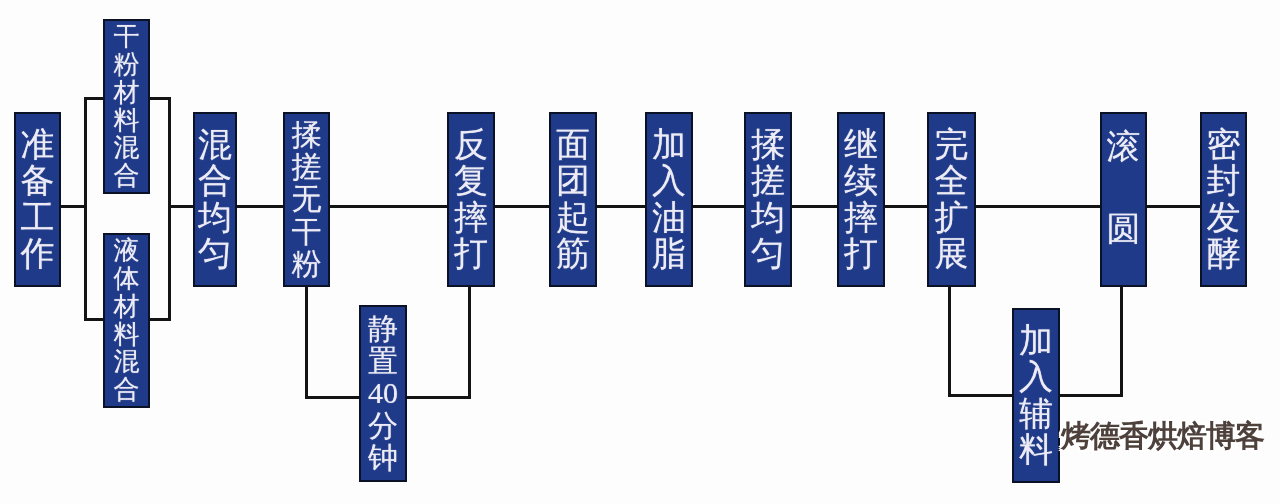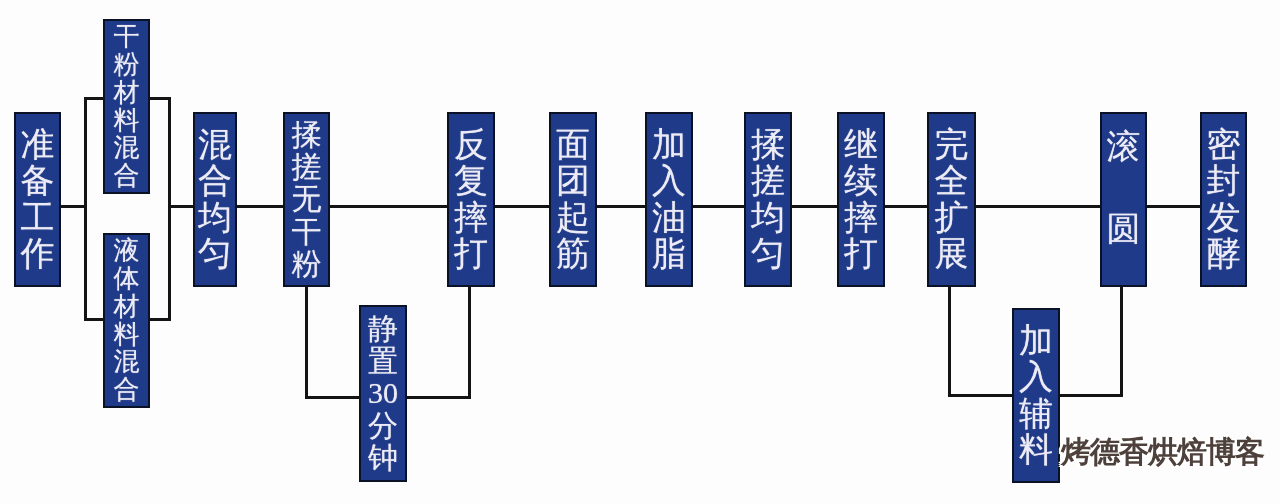--- a/index.html
+++ b/index.html
@@ -21,21 +21,21 @@
     display:flex;flex-direction:column;align-items:center;justify-content:center;
     text-shadow:0 0 1px rgba(245,245,255,.65);
   }
   .fc-node .ch{display:block;line-height:1.07;text-align:center;white-space:nowrap;}
   .f34{font-size:34px;}
   .f30{font-size:30px;}
   .f26{font-size:26px;}
   .spread{justify-content:flex-start;padding-top:15px;gap:46px;}
   
   .watermark{
-    position:absolute;right:16px;top:436px;z-index:3;
+    position:absolute;right:16px;top:420px;z-index:3;
     display:flex;flex-direction:column;align-items:center;
     font-family:"DejaVu Sans","Liberation Sans",sans-serif;font-weight:bold;
     color:var(--wm,#4e413c);
   }
   .wm-outline{
     text-shadow:
       -2px -2px 0 #fff, 2px -2px 0 #fff, -2px 2px 0 #fff, 2px 2px 0 #fff,
       -2px 0 0 #fff, 2px 0 0 #fff, 0 -2px 0 #fff, 0 2px 0 #fff;
   }
   .wm-title{font-size:30px;letter-spacing:-1px;line-height:1.05;}
@@ -107,21 +107,21 @@
       <span class="ch">揉</span>
       <span class="ch">搓</span>
       <span class="ch">无</span>
       <span class="ch">干</span>
       <span class="ch">粉</span>
     </div>
 
   <div class="fc-node f30" style="left:359px;top:305px;width:48px;height:177px;">
       <span class="ch">静</span>
       <span class="ch">置</span>
-      <span class="ch">30</span>
+      <span class="ch">40</span>
       <span class="ch">分</span>
       <span class="ch">钟</span>
     </div>
 
   <div class="fc-node f34" style="left:447px;top:112px;width:48px;height:175px;">
       <span class="ch">反</span>
       <span class="ch">复</span>
       <span class="ch">摔</span>
       <span class="ch">打</span>
     </div>

